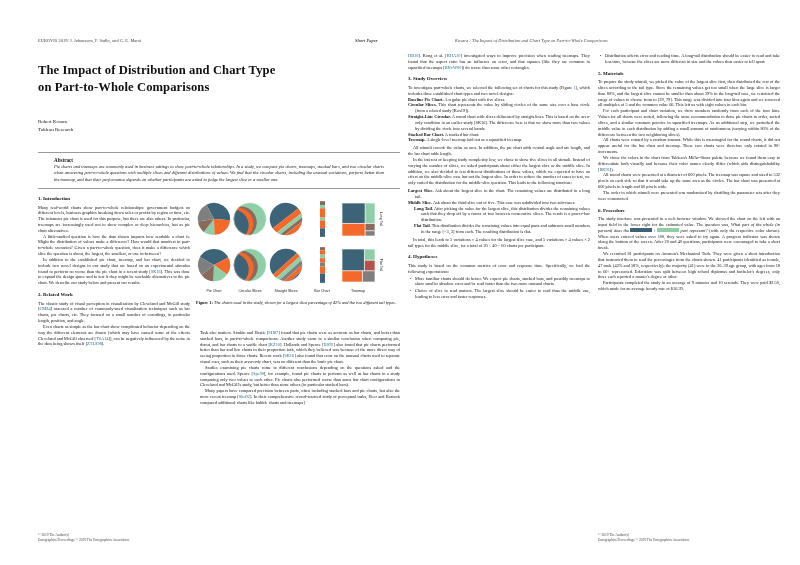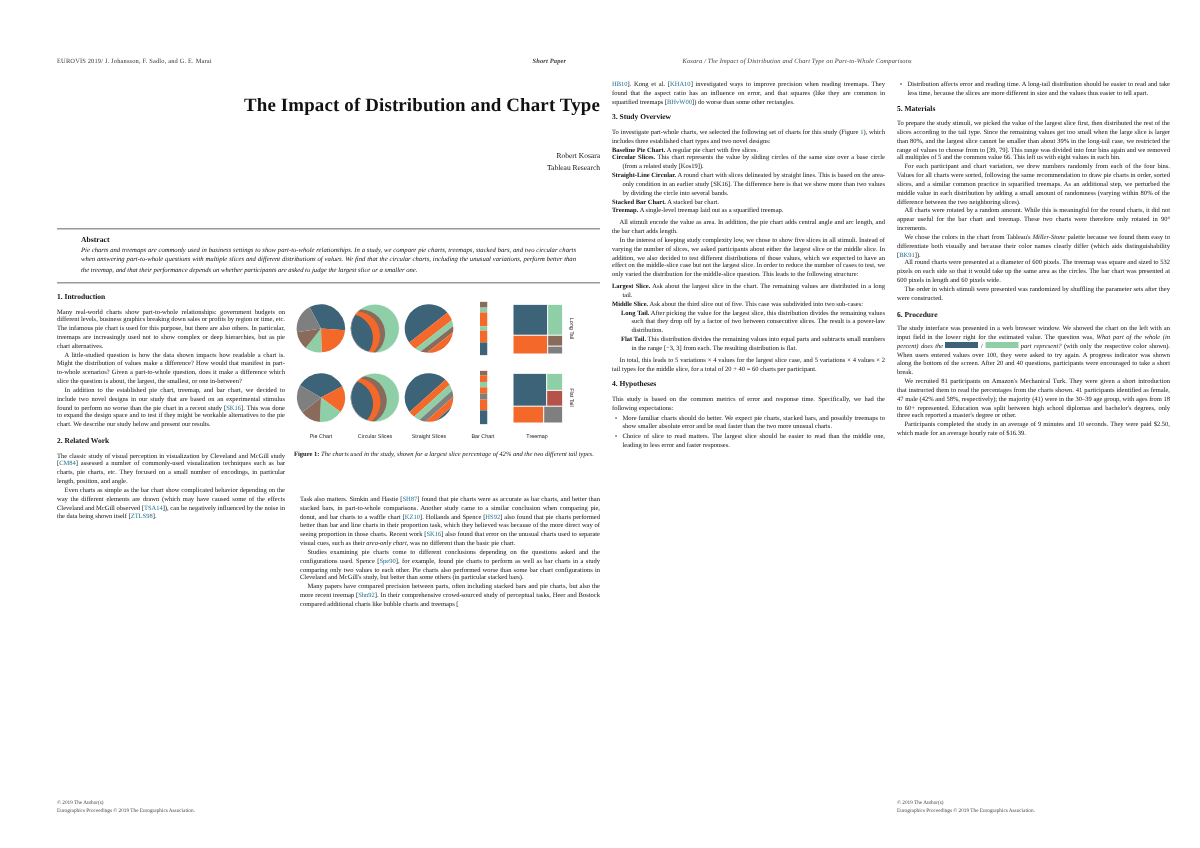--- a/index.html
+++ b/index.html
@@ -15,21 +15,21 @@
   
   .runhead {
     position:absolute; top:38px; font-size:4.3px; color:#3a3a3a;
     letter-spacing:0.1px; white-space:nowrap;
   }
   .runhead.left { left:38px; }
   .runhead.shortpaper { left:355px; font-style:italic; font-weight:bold; }
   .runhead.right { left:455px; font-style:italic; }
 
   
-  .titleblock { position:absolute; top:62px; left:38px; width:362px; text-align:right; }
+  .titleblock { position:absolute; top:62px; left:38px; width:362px; text-align:left; }
   .paper-title {
     font-size:12.6px; font-weight:bold; line-height:1.35; margin:0;
     letter-spacing:0.1px;
   }
   .authors { margin-top:22px; font-size:5px; line-height:1.5; }
   .authors div { margin:0; }
 
   
   .abstract {
     position:absolute; top:152px; left:38px; width:362px;
@@ -114,20 +114,21 @@
 
 <div class="page">
 
   <div class="runhead left">EUROVIS 2019/ J. Johansson, F. Sadlo, and G. E. Marai</div>
   <div class="runhead shortpaper">Short Paper</div>
   <div class="runhead right">Kosara / The Impact of Distribution and Chart Type on Part-to-Whole Comparisons</div>
 
   <div class="titleblock">
     <h1 class="paper-title">
       <span>The Impact of Distribution and Chart Type</span><br>
+      <span>on Part-to-Whole Comparisons</span>
     </h1>
     <div class="authors">
       <div>Robert Kosara</div>
       <div>Tableau Research</div>
     </div>
   </div>
 
   <div class="abstract">
     <h4>Abstract</h4>
     <p>Pie charts and treemaps are commonly used in business settings to show part-to-whole relationships. In a study, we compare pie charts, treemaps, stacked bars, and two circular charts when answering part-to-whole questions with multiple slices and different distributions of values. We find that the circular charts, including the unusual variations, perform better than the treemap, and that their performance depends on whether participants are asked to judge the largest slice or a smaller one.</p>

